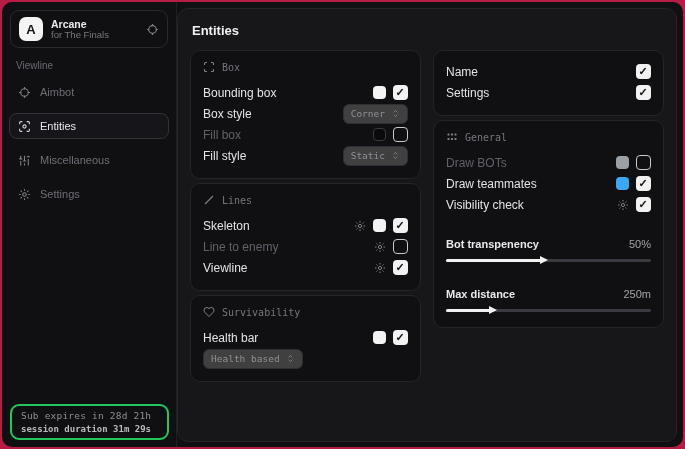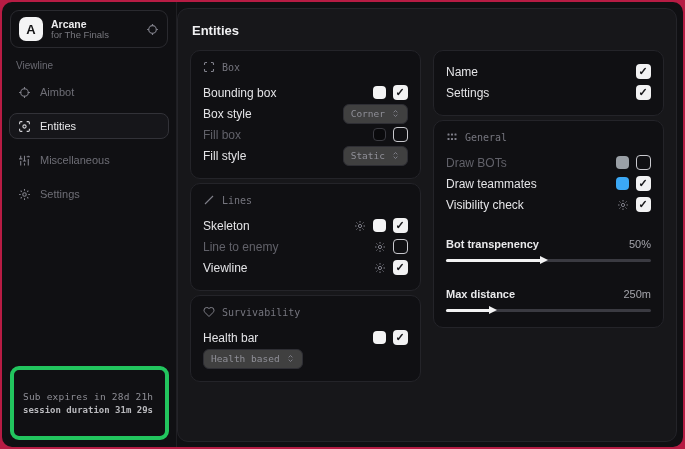--- a/index.html
+++ b/index.html
@@ -24,21 +24,21 @@
 
   .category-label { color:#6a6a72; font-size:10px; margin:12px 14px 8px 14px; }
 
   .nav { display:flex; flex-direction:column; gap:8px; padding:0 7px; }
   .nav-item { display:flex; align-items:center; gap:9px; height:26px; padding:0 8px;
     border-radius:8px; border:1px solid transparent; color:#6e6e76; font-size:11px; cursor:pointer; }
   .nav-item.active { border-color:#323238; background:#16161a; color:#e9e9eb; }
   .nav-item.active .icon { color:#d6d6da; }
 
   .footer-card { position:absolute; left:8px; bottom:7px; width:159px;
-    border:4px solid #22c55e; border-radius:9px; padding:21px 9px;
+    border:2px solid #22c55e; border-radius:9px; padding:4px 9px;
     font-family:"DejaVu Sans Mono", monospace; }
   .footer-line1 { color:#8e8e95; font-size:9.5px; letter-spacing:0.2px; }
   .footer-line2 { color:#b9b9bd; font-size:9px; font-weight:bold; margin-top:3px; }
 
   
   .content { position:absolute; left:175px; top:6px; width:500px; height:434px;
     background:#17171a; border:1px solid #242429; border-radius:11px; padding:12px 12px; }
   .page-title { color:#f0f0f2; font-size:13px; font-weight:bold; margin:2px 0 12px 2px; }
   .columns { display:flex; gap:12px; }
   .col { flex:1; display:flex; flex-direction:column; gap:4px; }

